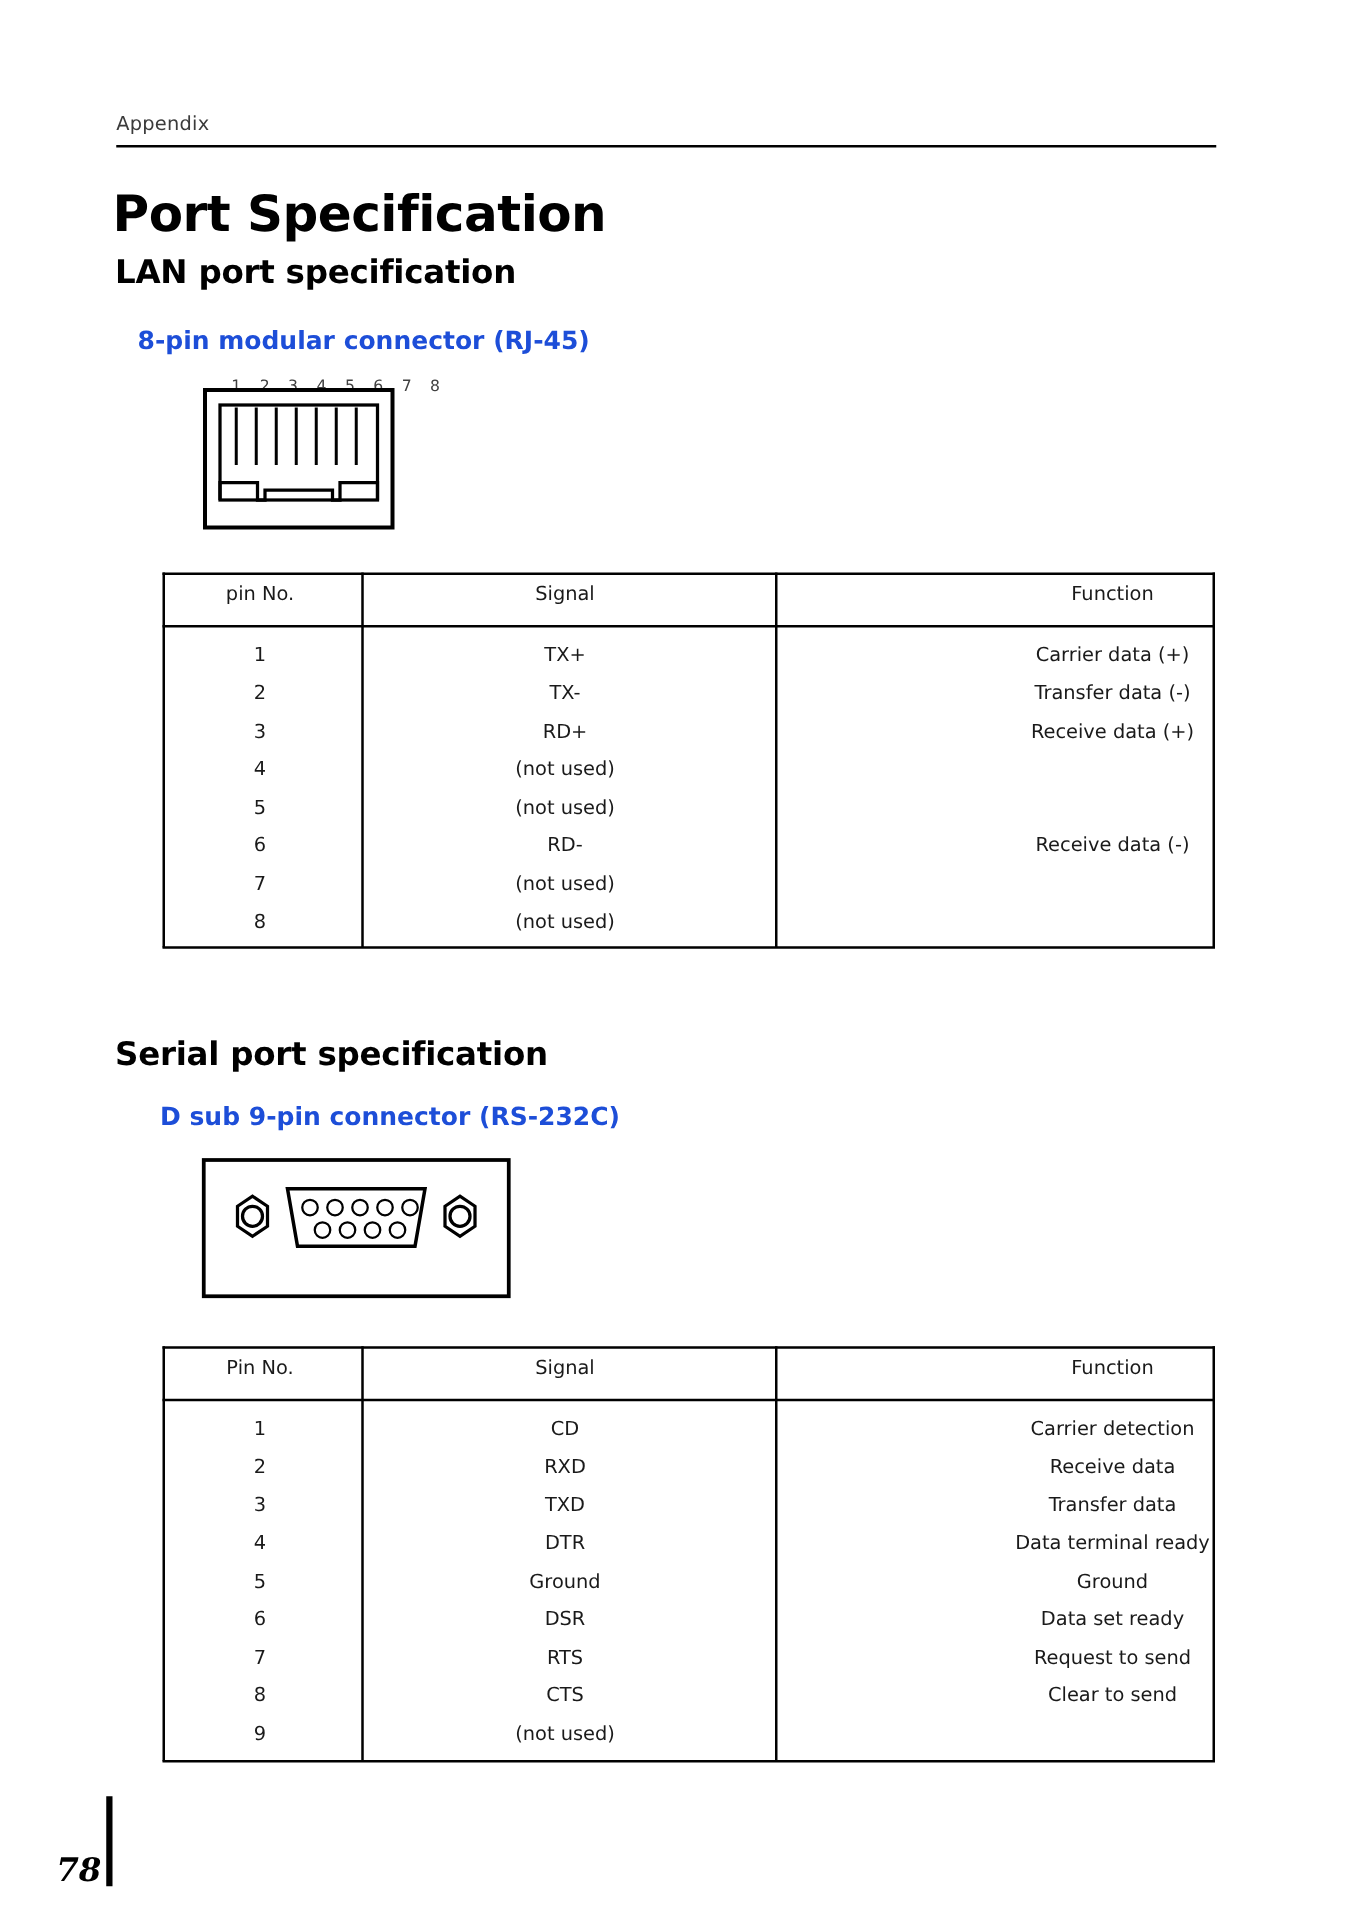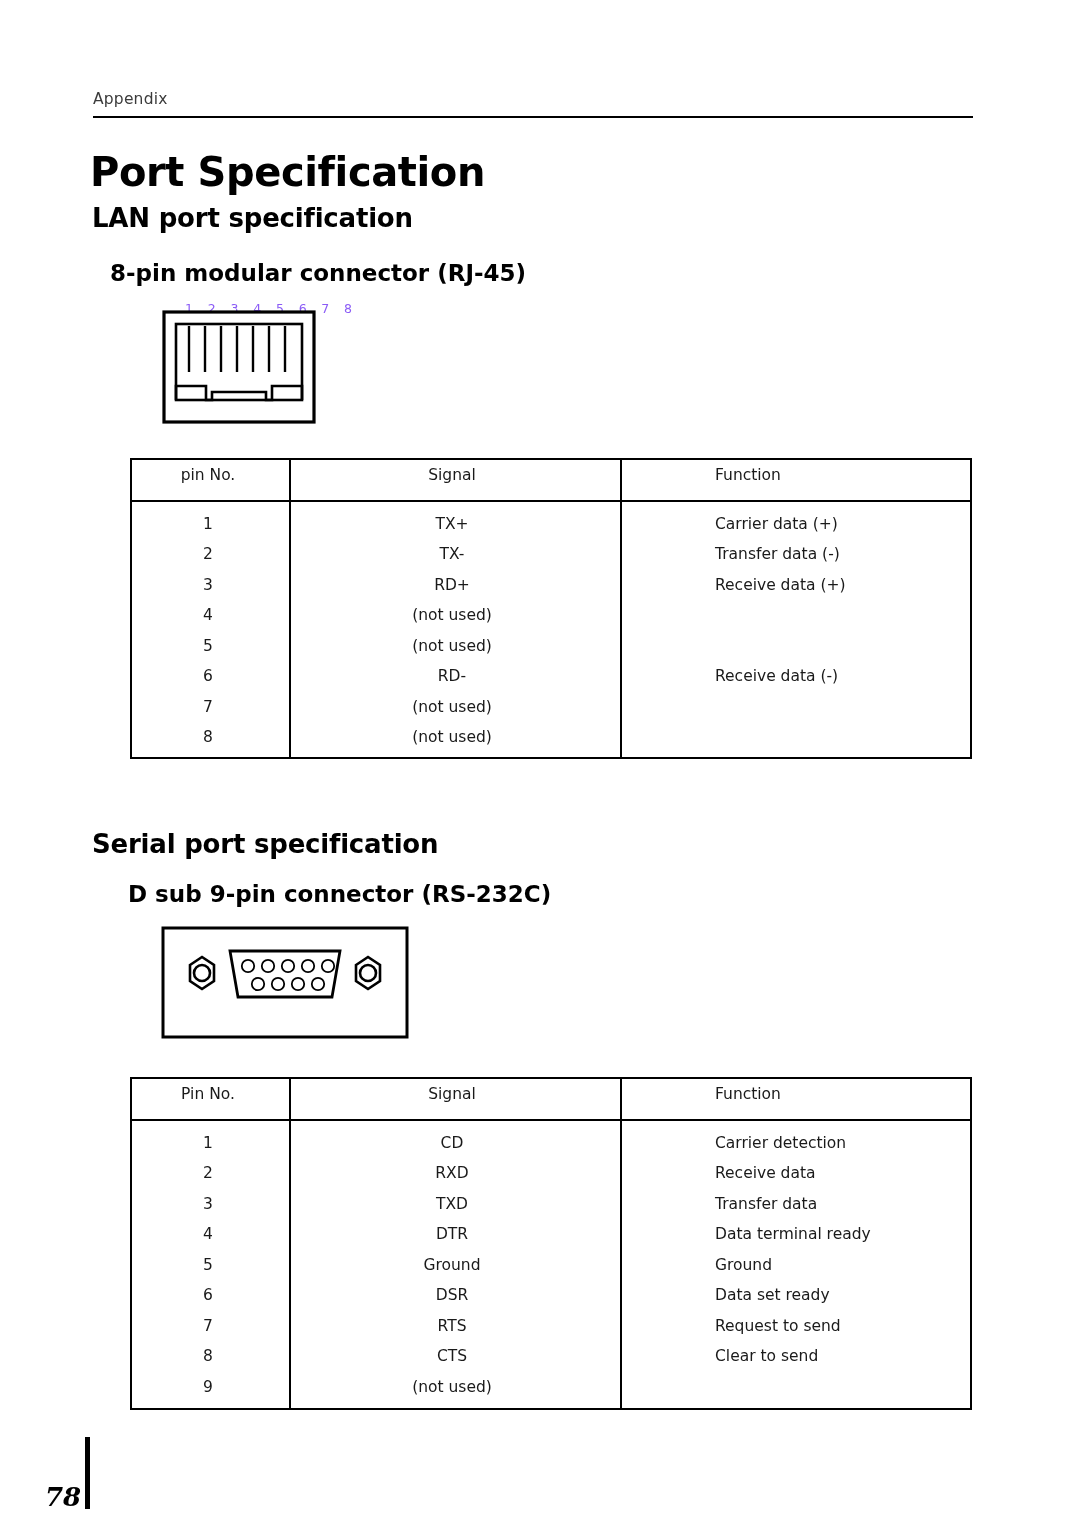--- a/index.html
+++ b/index.html
@@ -55,42 +55,42 @@
     position: absolute;
     font-size: 26px;
     font-weight: bold;
     letter-spacing: -0.2px;
   }
   .sec1 { left: 92px; top: 203px; }
   .sec2 { left: 92px; top: 829px; }
 
   .subtitle {
     position: absolute;
-    font-size: 23px;
+    font-size: 20px;
     font-weight: bold;
-    color: #000000;
+    color: #1d4ed8;
   }
   .sub1 { left: 110px; top: 260px; }
   .sub2 { left: 112px; top: 881px; margin-left: 16px; }
 
   
   .rj45-wrap {
     position: absolute;
     left: 160px;
     top: 300px;
     width: 170px;
     height: 135px;
   }
   .pin-numbers {
     position: absolute;
     left: 185px;
     top: 301px;
     font-size: 12.5px;
     letter-spacing: 5.4px;
-    color: #8b5cf6;
+    color: #404040;
   }
 
   
   .dsub-wrap {
     position: absolute;
     left: 160px;
     top: 925px;
     width: 250px;
     height: 115px;
   }
@@ -104,21 +104,21 @@
   }
   table.spec td {
     border: none;
     height: 30.5px;
     text-align: center;
     vertical-align: middle;
     padding: 0;
     color: #1a1a1a;
   }
   table.spec td.fn {
-    text-align: left;
+    text-align: center;
     padding-left: 96px;
   }
   .col1 { width: 154px; margin-top: 44px; }
   .col2 { width: 334px; }
   .col3 { width: 350px; }
 
   
   .tline {
     position: absolute;
     background: #000000;

